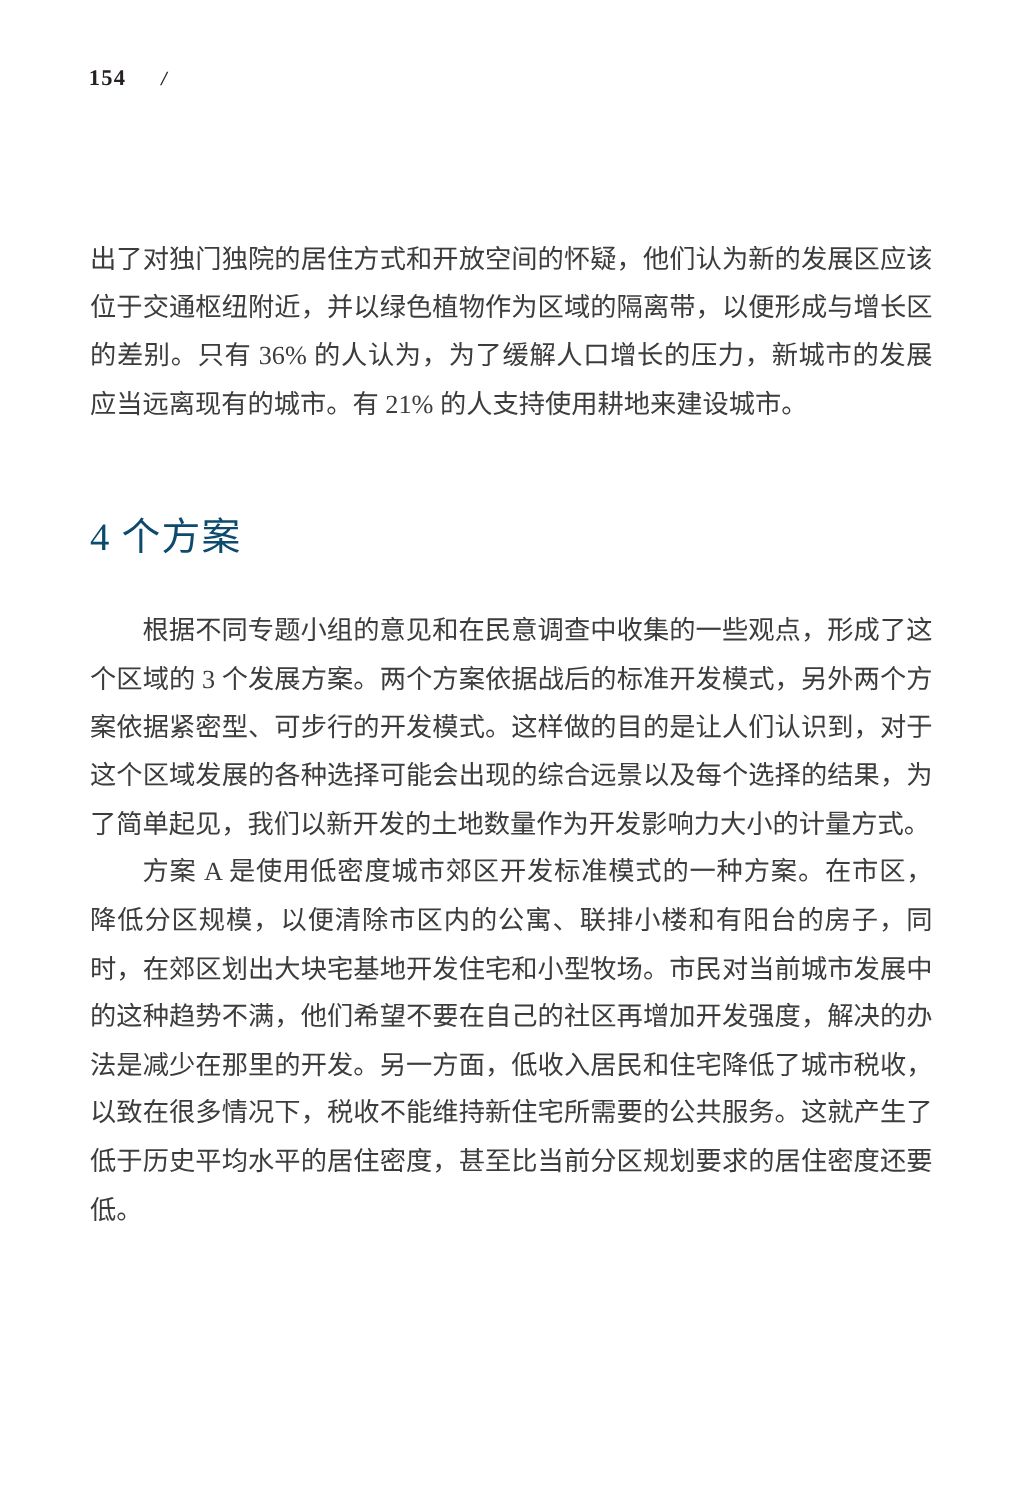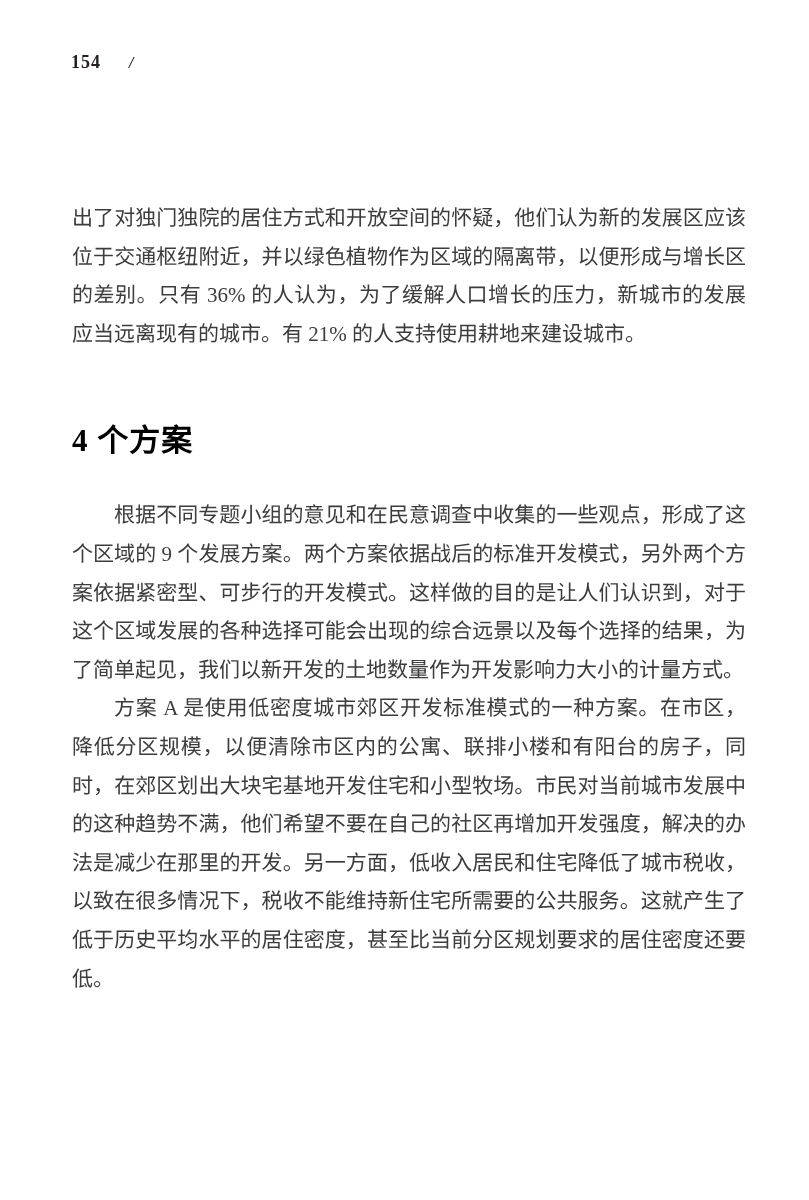--- a/index.html
+++ b/index.html
@@ -34,57 +34,57 @@
     font-size: 16px;
     margin: 0 26px 0 28px;
     font-style: italic;
   }
   .running-header .booktitle {
     font-size: 19px;
     letter-spacing: 0.5px;
   }
   .body-text {
     position: absolute;
-    top: 199px;
+    top: 188px;
     left: 72px;
     width: 674px;
     color: #3c3c3c;
     font-size: 21px;
     line-height: 38.6px;
     text-align: justify;
     text-justify: inter-character;
   }
   .body-text p {
     margin: 0;
     text-indent: 2em;
   }
   .body-text p.continuation {
     text-indent: 0;
   }
   .section-heading {
     margin: 66px 0 33px 0;
     font-size: 31px;
     line-height: 44px;
-    font-weight: bold;
-    color: #000000;
+    font-weight: normal;
+    color: #0c4a6e;
     text-indent: 0;
     text-align: left;
     letter-spacing: 1px;
   }
 </style>
 </head>
 <body>
 
 <div class="page">
 
   <div class="running-header">
     <span class="pagenum">154</span>
     <span class="sep">/</span>
   </div>
 
   <div class="body-text">
     <p class="continuation">出了对独门独院的居住方式和开放空间的怀疑，他们认为新的发展区应该位于交通枢纽附近，并以绿色植物作为区域的隔离带，以便形成与增长区的差别。只有 36% 的人认为，为了缓解人口增长的压力，新城市的发展应当远离现有的城市。有 21% 的人支持使用耕地来建设城市。</p>
     <h1 class="section-heading">4 个方案</h1>
-    <p>根据不同专题小组的意见和在民意调查中收集的一些观点，形成了这个区域的 9 个发展方案。两个方案依据战后的标准开发模式，另外两个方案依据紧密型、可步行的开发模式。这样做的目的是让人们认识到，对于这个区域发展的各种选择可能会出现的综合远景以及每个选择的结果，为了简单起见，我们以新开发的土地数量作为开发影响力大小的计量方式。</p>
+    <p>根据不同专题小组的意见和在民意调查中收集的一些观点，形成了这个区域的 3 个发展方案。两个方案依据战后的标准开发模式，另外两个方案依据紧密型、可步行的开发模式。这样做的目的是让人们认识到，对于这个区域发展的各种选择可能会出现的综合远景以及每个选择的结果，为了简单起见，我们以新开发的土地数量作为开发影响力大小的计量方式。</p>
     <p>方案 A 是使用低密度城市郊区开发标准模式的一种方案。在市区，降低分区规模，以便清除市区内的公寓、联排小楼和有阳台的房子，同时，在郊区划出大块宅基地开发住宅和小型牧场。市民对当前城市发展中的这种趋势不满，他们希望不要在自己的社区再增加开发强度，解决的办法是减少在那里的开发。另一方面，低收入居民和住宅降低了城市税收，以致在很多情况下，税收不能维持新住宅所需要的公共服务。这就产生了低于历史平均水平的居住密度，甚至比当前分区规划要求的居住密度还要低。</p>
   </div>
 
 </div>
 
 </body></html>

